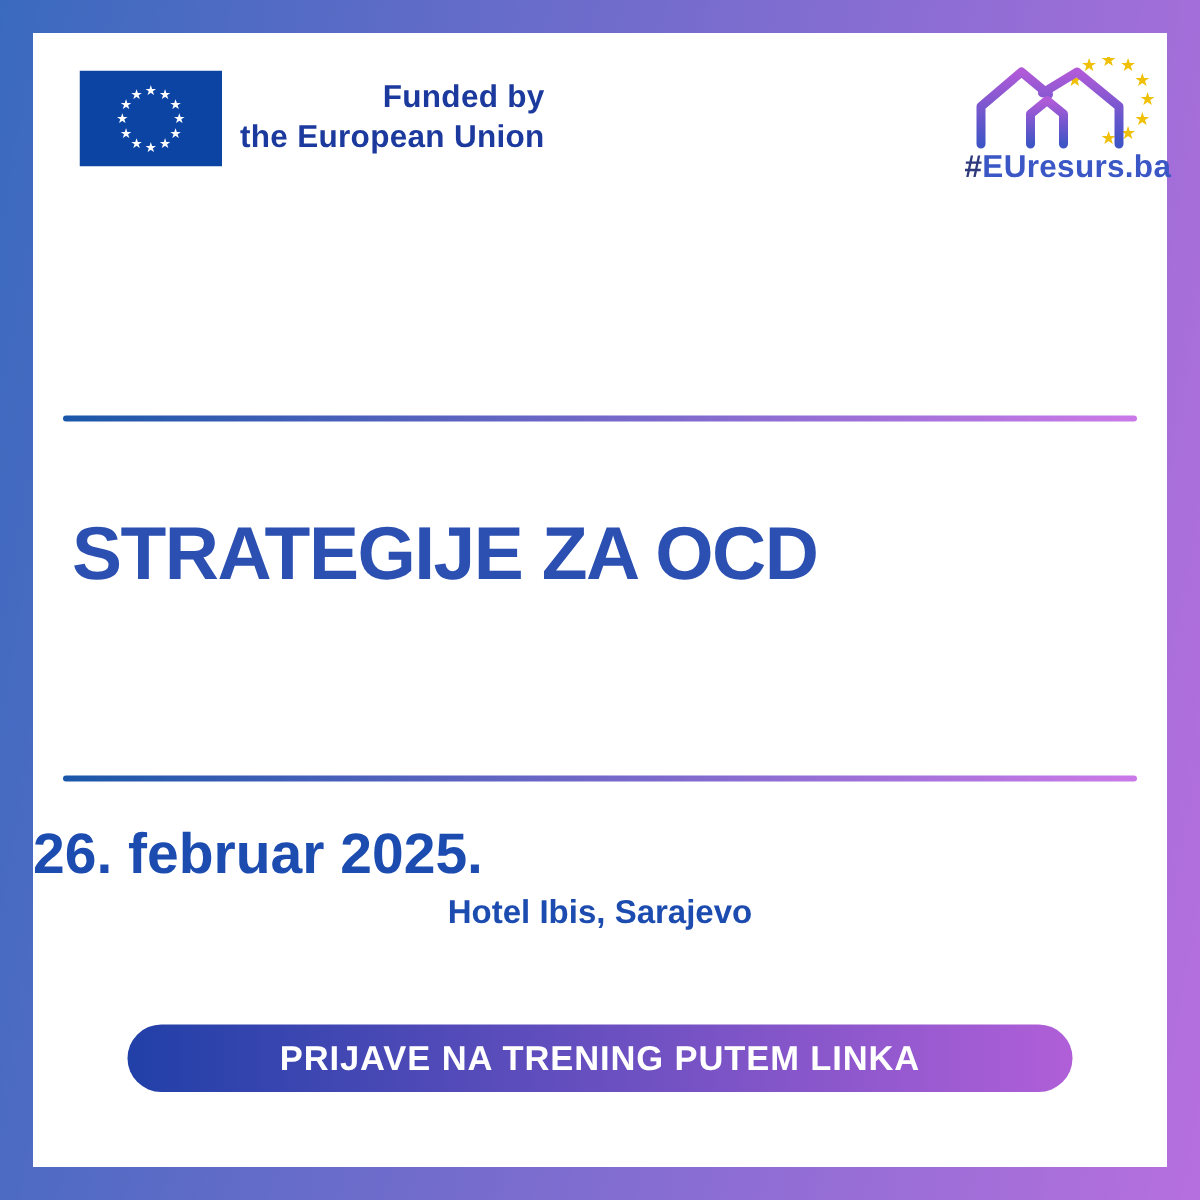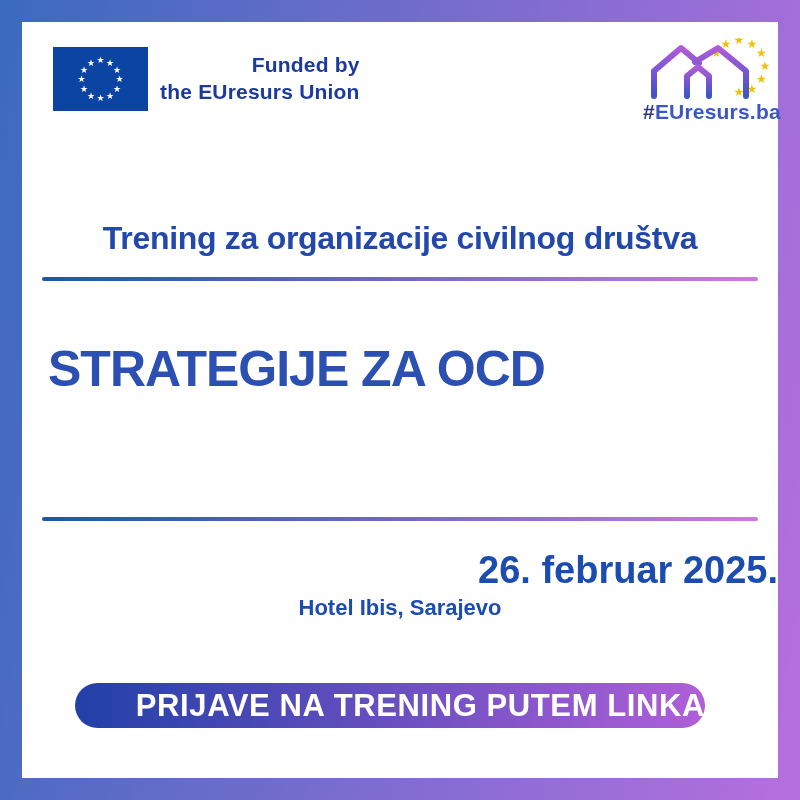--- a/index.html
+++ b/index.html
@@ -57,33 +57,33 @@
     background:linear-gradient(90deg,var(--divider-from) 0%,var(--divider-to) 100%);
   }
   .divider.top{top:255px;}
   .divider.bottom{top:495px;}
   .main-title{
     position:absolute;left:26px;top:314px;width:710px;
     color:var(--heading-blue);font-weight:bold;font-size:50px;line-height:67px;
     letter-spacing:-1px;
   }
   .event-date{
-    position:absolute;left:0;top:527px;width:100%;text-align:right;
+    position:absolute;left:0;top:527px;width:100%;text-align:left;
     color:var(--date-blue);font-weight:bold;font-size:38px;
   }
   .event-location{
     position:absolute;left:0;top:573px;width:100%;text-align:center;
     color:var(--date-blue);font-weight:bold;font-size:22px;
   }
   .cta-button{
-    position:absolute;left:53px;top:661px;width:630px;height:45px;
+    position:absolute;left:63px;top:661px;width:630px;height:45px;
     border:none;border-radius:23px;cursor:pointer;
     background:linear-gradient(90deg,var(--button-from) 0%,var(--button-to) 100%);
     color:var(--button-text);font-family:"Liberation Sans",sans-serif;
-    font-weight:bold;font-size:31px;letter-spacing:0.6px;text-align:right;
+    font-weight:bold;font-size:23px;letter-spacing:0.6px;
   }
   .star-text{font-family:"DejaVu Sans",sans-serif;}
 </style>
 </head>
 <body>
 
 <div class="poster">
   <div class="card">
 
     <svg class="eu-flag" viewBox="0 0 95 64" xmlns="http://www.w3.org/2000/svg" aria-hidden="true">
@@ -98,21 +98,21 @@
         <text x="47.5" y="54.2">★</text>
         <text x="38" y="51.7">★</text>
         <text x="31" y="44.7">★</text>
         <text x="28.5" y="35.2">★</text>
         <text x="31" y="25.7">★</text>
         <text x="38" y="18.7">★</text>
       </g>
     </svg>
     <div class="funded">
       <div>Funded by</div>
-      <div>the EUresurs Union</div>
+      <div>the European Union</div>
     </div>
 
     <div class="euresurs">
       <svg width="134" height="64" viewBox="0 0 134 64" xmlns="http://www.w3.org/2000/svg" aria-hidden="true">
         <defs>
           <linearGradient id="houseGrad" x1="0" y1="0" x2="0" y2="1">
             <stop offset="0" stop-color="#b05ad8"></stop>
             <stop offset="1" stop-color="#3f55c5"></stop>
           </linearGradient>
         </defs>
@@ -133,21 +133,20 @@
           <path d="M53,24 L76,10 L104,33 L104,58"></path>
           <path d="M12,58 L36,58"></path>
           <path d="M76,58 L104,58"></path>
         </g>
       </svg>
       <div class="euresurs-label">
         <span class="hash">#</span><span class="nm">EUresurs.ba</span>
       </div>
     </div>
 
-    <div class="kicker">Trening za organizacije civilnog društva</div>
 
     <div class="divider top"></div>
 
     <div class="main-title">
       <div>STRATEGIJE ZA OCD</div>
     </div>
 
     <div class="divider bottom"></div>
 
     <div class="event-date">26. februar 2025.</div>

